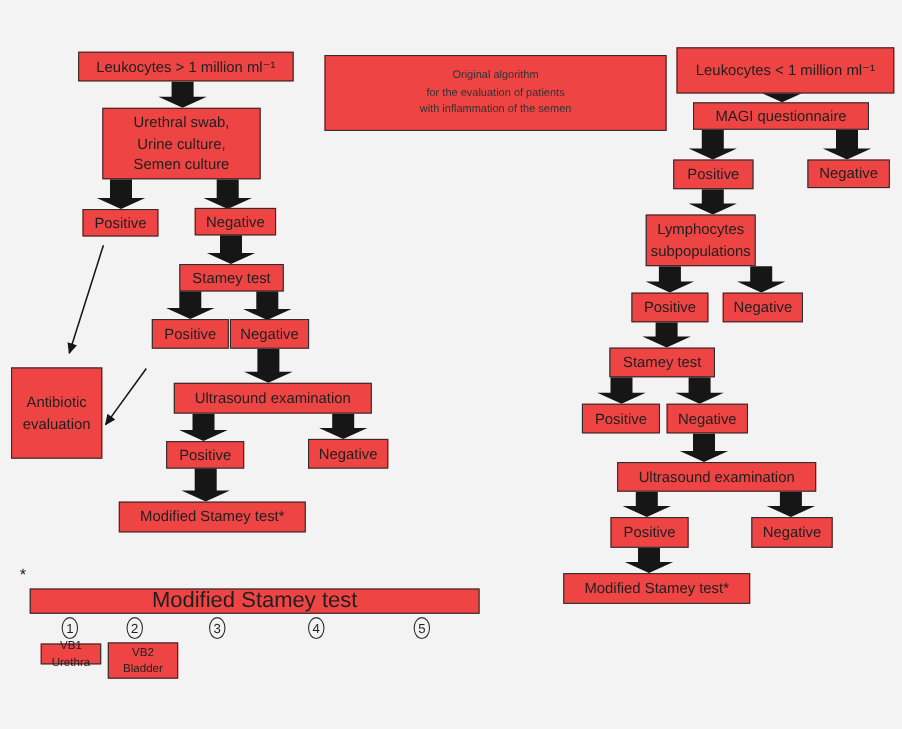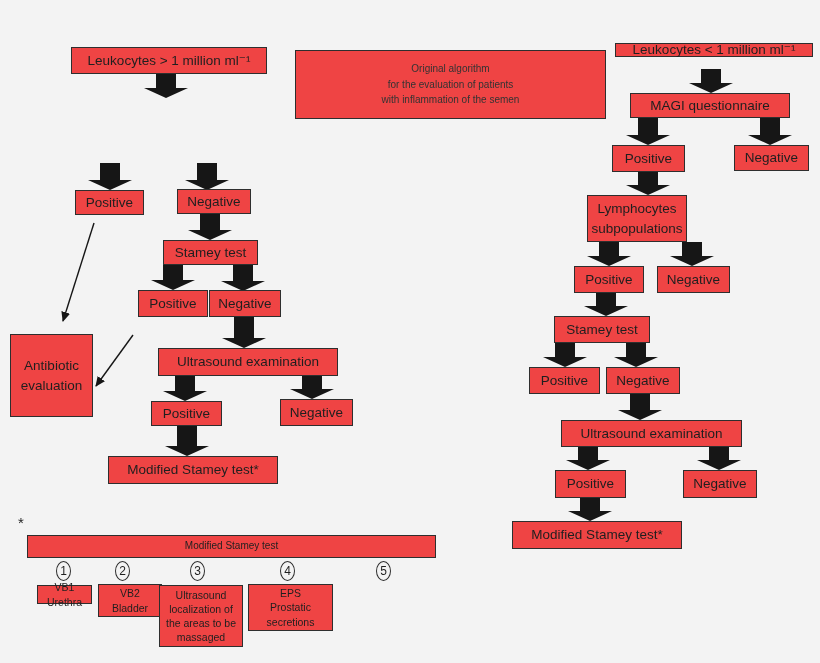--- a/index.html
+++ b/index.html
@@ -23,21 +23,21 @@
     border:1.5px solid #2e2e2e;
     color:#1f1f1f;
     display:flex;align-items:center;justify-content:center;
     text-align:center;
     white-space:pre-line;
     font-size:13.5px;
     line-height:1.45;
     z-index:1;
   }
   .title-box{font-size:10px;line-height:1.55;color:#333;}
-  .legend-box{font-size:10px;}
+  .legend-box{font-size:20px;}
   .legend-item{font-size:10.5px;line-height:1.35;}
   .step-circle{
     position:absolute;
     box-sizing:border-box;
     width:15px;height:20px;
     border:1.5px solid #2e2e2e;
     border-radius:50%;
     background:#f3f3f3;
     color:#1f1f1f;
     font-size:12px;
@@ -85,33 +85,36 @@
       <polygon points="580,498 600,498 600,511 612,511 590,521 568,511 580,511" fill="#161616"></polygon>
       <line x1="94" y1="223" x2="63" y2="321" stroke="#161616" stroke-width="1.4" marker-end="url(#ah)"></line>
       <line x1="133" y1="335" x2="96" y2="386" stroke="#161616" stroke-width="1.4" marker-end="url(#ah)"></line>
     </svg>
 
   <div class="box title-box" style="left:295px;top:50px;width:311px;height:69px;">Original algorithm
 for the evaluation of patients
 with inflammation of the semen</div>
 
   <div class="box" style="left:71px;top:47px;width:196px;height:27px;">Leukocytes &gt; 1 million ml⁻¹</div>
+  <div class="box" style="left:93px;top:98px;width:144px;height:65px;">Urethral swab,
+Urine culture,
+Semen culture</div>
   <div class="box" style="left:75px;top:190px;width:69px;height:25px;">Positive</div>
   <div class="box" style="left:177px;top:189px;width:74px;height:25px;">Negative</div>
   <div class="box" style="left:163px;top:240px;width:95px;height:25px;">Stamey test</div>
   <div class="box" style="left:138px;top:290px;width:70px;height:27px;">Positive</div>
   <div class="box" style="left:209px;top:290px;width:72px;height:27px;">Negative</div>
   <div class="box" style="left:158px;top:348px;width:180px;height:28px;">Ultrasound examination</div>
   <div class="box" style="left:151px;top:401px;width:71px;height:25px;">Positive</div>
   <div class="box" style="left:280px;top:399px;width:73px;height:27px;">Negative</div>
   <div class="box" style="left:108px;top:456px;width:170px;height:28px;">Modified Stamey test*</div>
   <div class="box" style="left:10px;top:334px;width:83px;height:83px;">Antibiotic
 evaluation</div>
 
-  <div class="box" style="left:615px;top:43px;width:198px;height:14px;text-align:center;">Leukocytes &lt; 1 million ml⁻¹</div>
+  <div class="box" style="left:615px;top:43px;width:198px;height:42px;text-align:center;">Leukocytes &lt; 1 million ml⁻¹</div>
   <div class="box" style="left:630px;top:93px;width:160px;height:25px;">MAGI questionnaire</div>
   <div class="box" style="left:612px;top:145px;width:73px;height:27px;">Positive</div>
   <div class="box" style="left:734px;top:145px;width:75px;height:26px;">Negative</div>
   <div class="box" style="left:587px;top:195px;width:100px;height:47px;">Lymphocytes
 subpopulations</div>
   <div class="box" style="left:574px;top:266px;width:70px;height:27px;">Positive</div>
   <div class="box" style="left:657px;top:266px;width:73px;height:27px;">Negative</div>
   <div class="box" style="left:554px;top:316px;width:96px;height:27px;">Stamey test</div>
   <div class="box" style="left:529px;top:367px;width:71px;height:27px;">Positive</div>
   <div class="box" style="left:606px;top:367px;width:74px;height:27px;">Negative</div>
@@ -126,21 +129,14 @@
   <div class="step-circle" style="left:56px;top:561px;">1</div>
   <div class="step-circle" style="left:115px;top:561px;">2</div>
   <div class="step-circle" style="left:190px;top:561px;">3</div>
   <div class="step-circle" style="left:280px;top:561px;">4</div>
   <div class="step-circle" style="left:376px;top:561px;">5</div>
 
   <div class="box legend-item" style="left:37px;top:585px;width:55px;height:19px;">VB1
 Urethra</div>
   <div class="box legend-item" style="left:98px;top:584px;width:64px;height:33px;">VB2
 Bladder</div>
-  <div class="box legend-item" style="left:159px;top:585px;width:84px;height:62px;">Ultrasound
-localization of
-the areas to be
-massaged</div>
-  <div class="box legend-item" style="left:248px;top:584px;width:85px;height:47px;">EPS
-Prostatic
-secretions</div>
 
 </div>
 
 </body></html>

